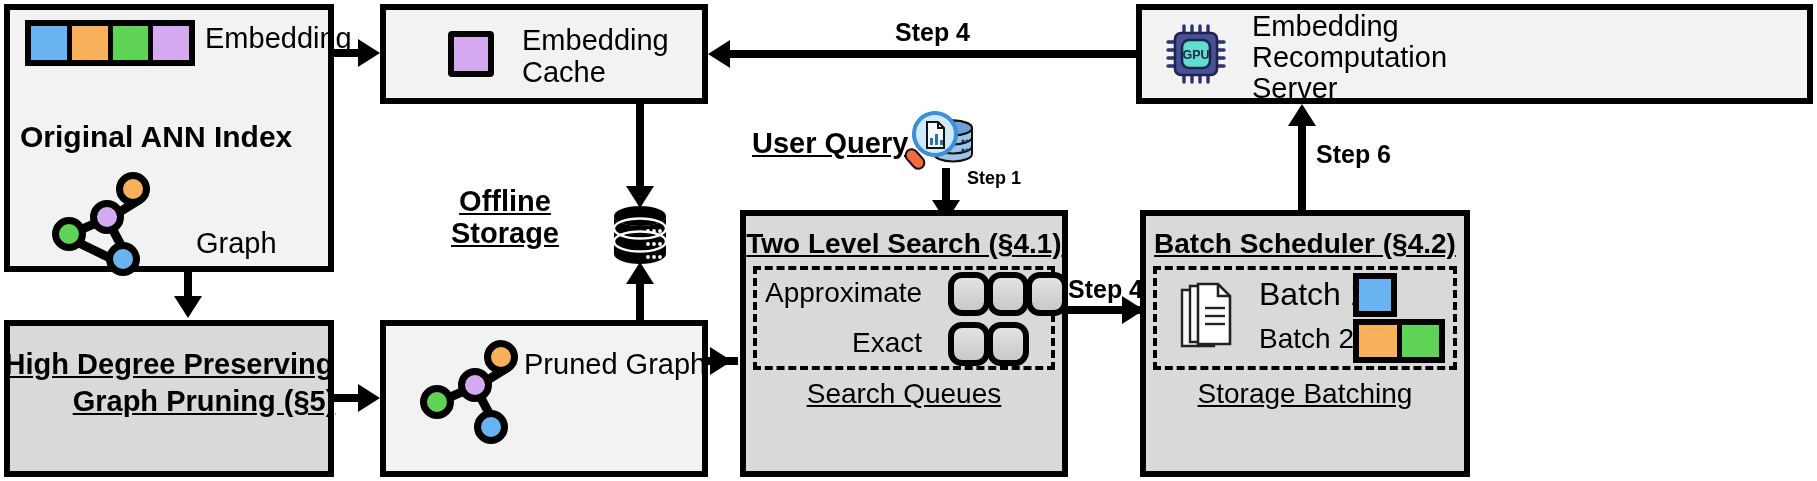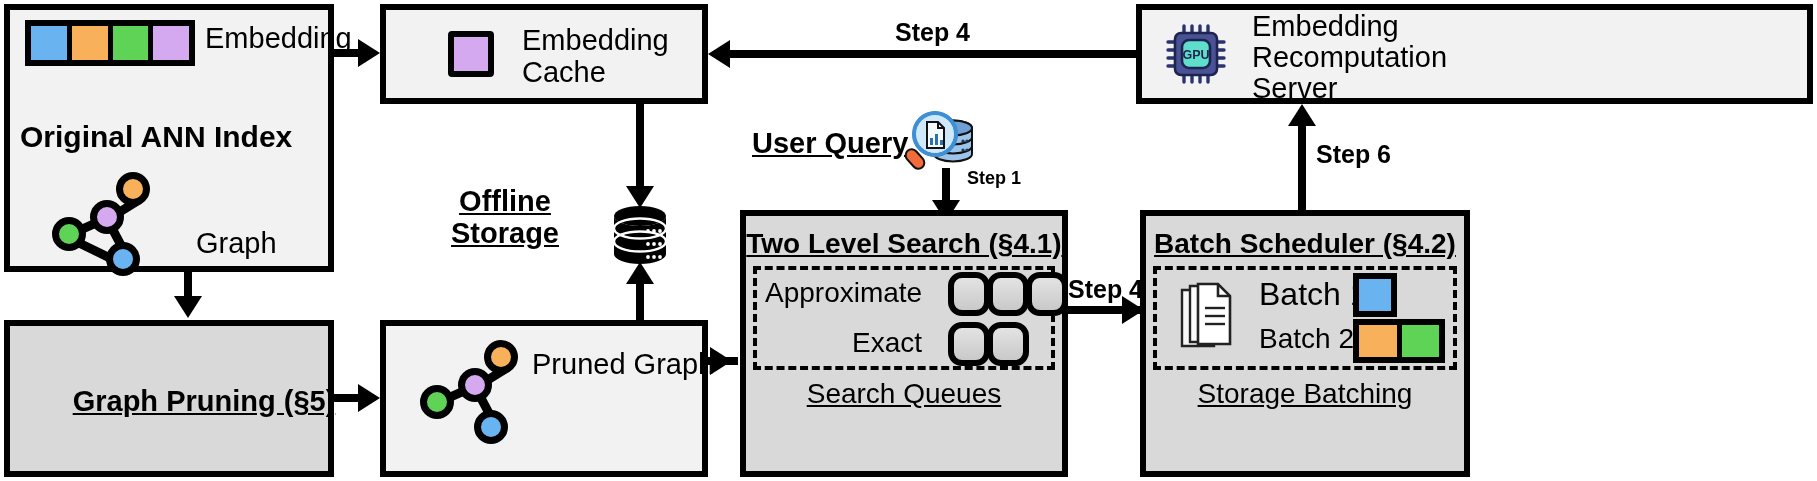--- a/index.html
+++ b/index.html
@@ -93,36 +93,37 @@
       <circle cx="48" cy="52" r="1.9" fill="#fff"></circle>
   </svg>
 
   <div class="arw" style="left:636px;top:104px;width:8px;height:86px;"></div>
   <div class="ah down" style="left:626px;top:186px;"></div>
 
   <div class="arw" style="left:636px;top:280px;width:8px;height:40px;"></div>
   <div class="ah up" style="left:626px;top:262px;"></div>
 
   <div class="box shade" style="left:4px;top:320px;width:330px;height:157px;"></div>
+  <div class="lbl ctr bold" style="left:4px;top:348px;width:330px;font-size:29px;">High Degree Preserving</div>
   <div class="lbl ctr bold" style="left:4px;top:385px;width:330px;font-size:29px;padding-left:35px;">Graph Pruning (§5)</div>
 
   <div class="arw" style="left:184px;top:272px;width:8px;height:30px;"></div>
   <div class="ah down" style="left:174px;top:296px;"></div>
 
   <div class="box" style="left:380px;top:320px;width:328px;height:157px;"></div>
   <div style="position:absolute;left:408px;top:340px;width:115px;height:95px;">
     <div class="edge" style="left:30px;top:58px;width:42px;transform:rotate(-24deg);"></div>
     <div class="edge" style="left:66px;top:44px;width:40px;transform:rotate(-32deg);"></div>
     <div class="edge" style="left:70px;top:48px;width:38px;transform:rotate(62deg);"></div>
     <div class="node" style="left:76px;top:0px;width:34px;height:34px;background:#f8b05a;"></div>
     <div class="node" style="left:50px;top:28px;width:34px;height:34px;background:#d5a9ef;"></div>
     <div class="node" style="left:12px;top:45px;width:34px;height:34px;background:#5fd355;"></div>
     <div class="node" style="left:66px;top:70px;width:34px;height:34px;background:#68b3f0;"></div>
   </div>
-  <div class="lbl" style="left:524px;top:348px;font-size:29px;margin-left:8px;">Pruned Graph</div>
+  <div class="lbl" style="left:524px;top:348px;font-size:29px;">Pruned Graph</div>
 
   <div class="arw" style="left:334px;top:394px;width:30px;height:8px;"></div>
   <div class="ah right" style="left:358px;top:384px;"></div>
 
   <div class="arw" style="left:708px;top:357px;width:30px;height:8px;"></div>
   <div class="ah right" style="left:710px;top:347px;"></div>
 
   <div class="lbl bold" style="left:752px;top:127px;font-size:29px;text-decoration:underline;">User Query</div>
 
   <svg class="svgicon" style="left:903px;top:110px;" width="74" height="64" viewBox="0 0 74 64">

